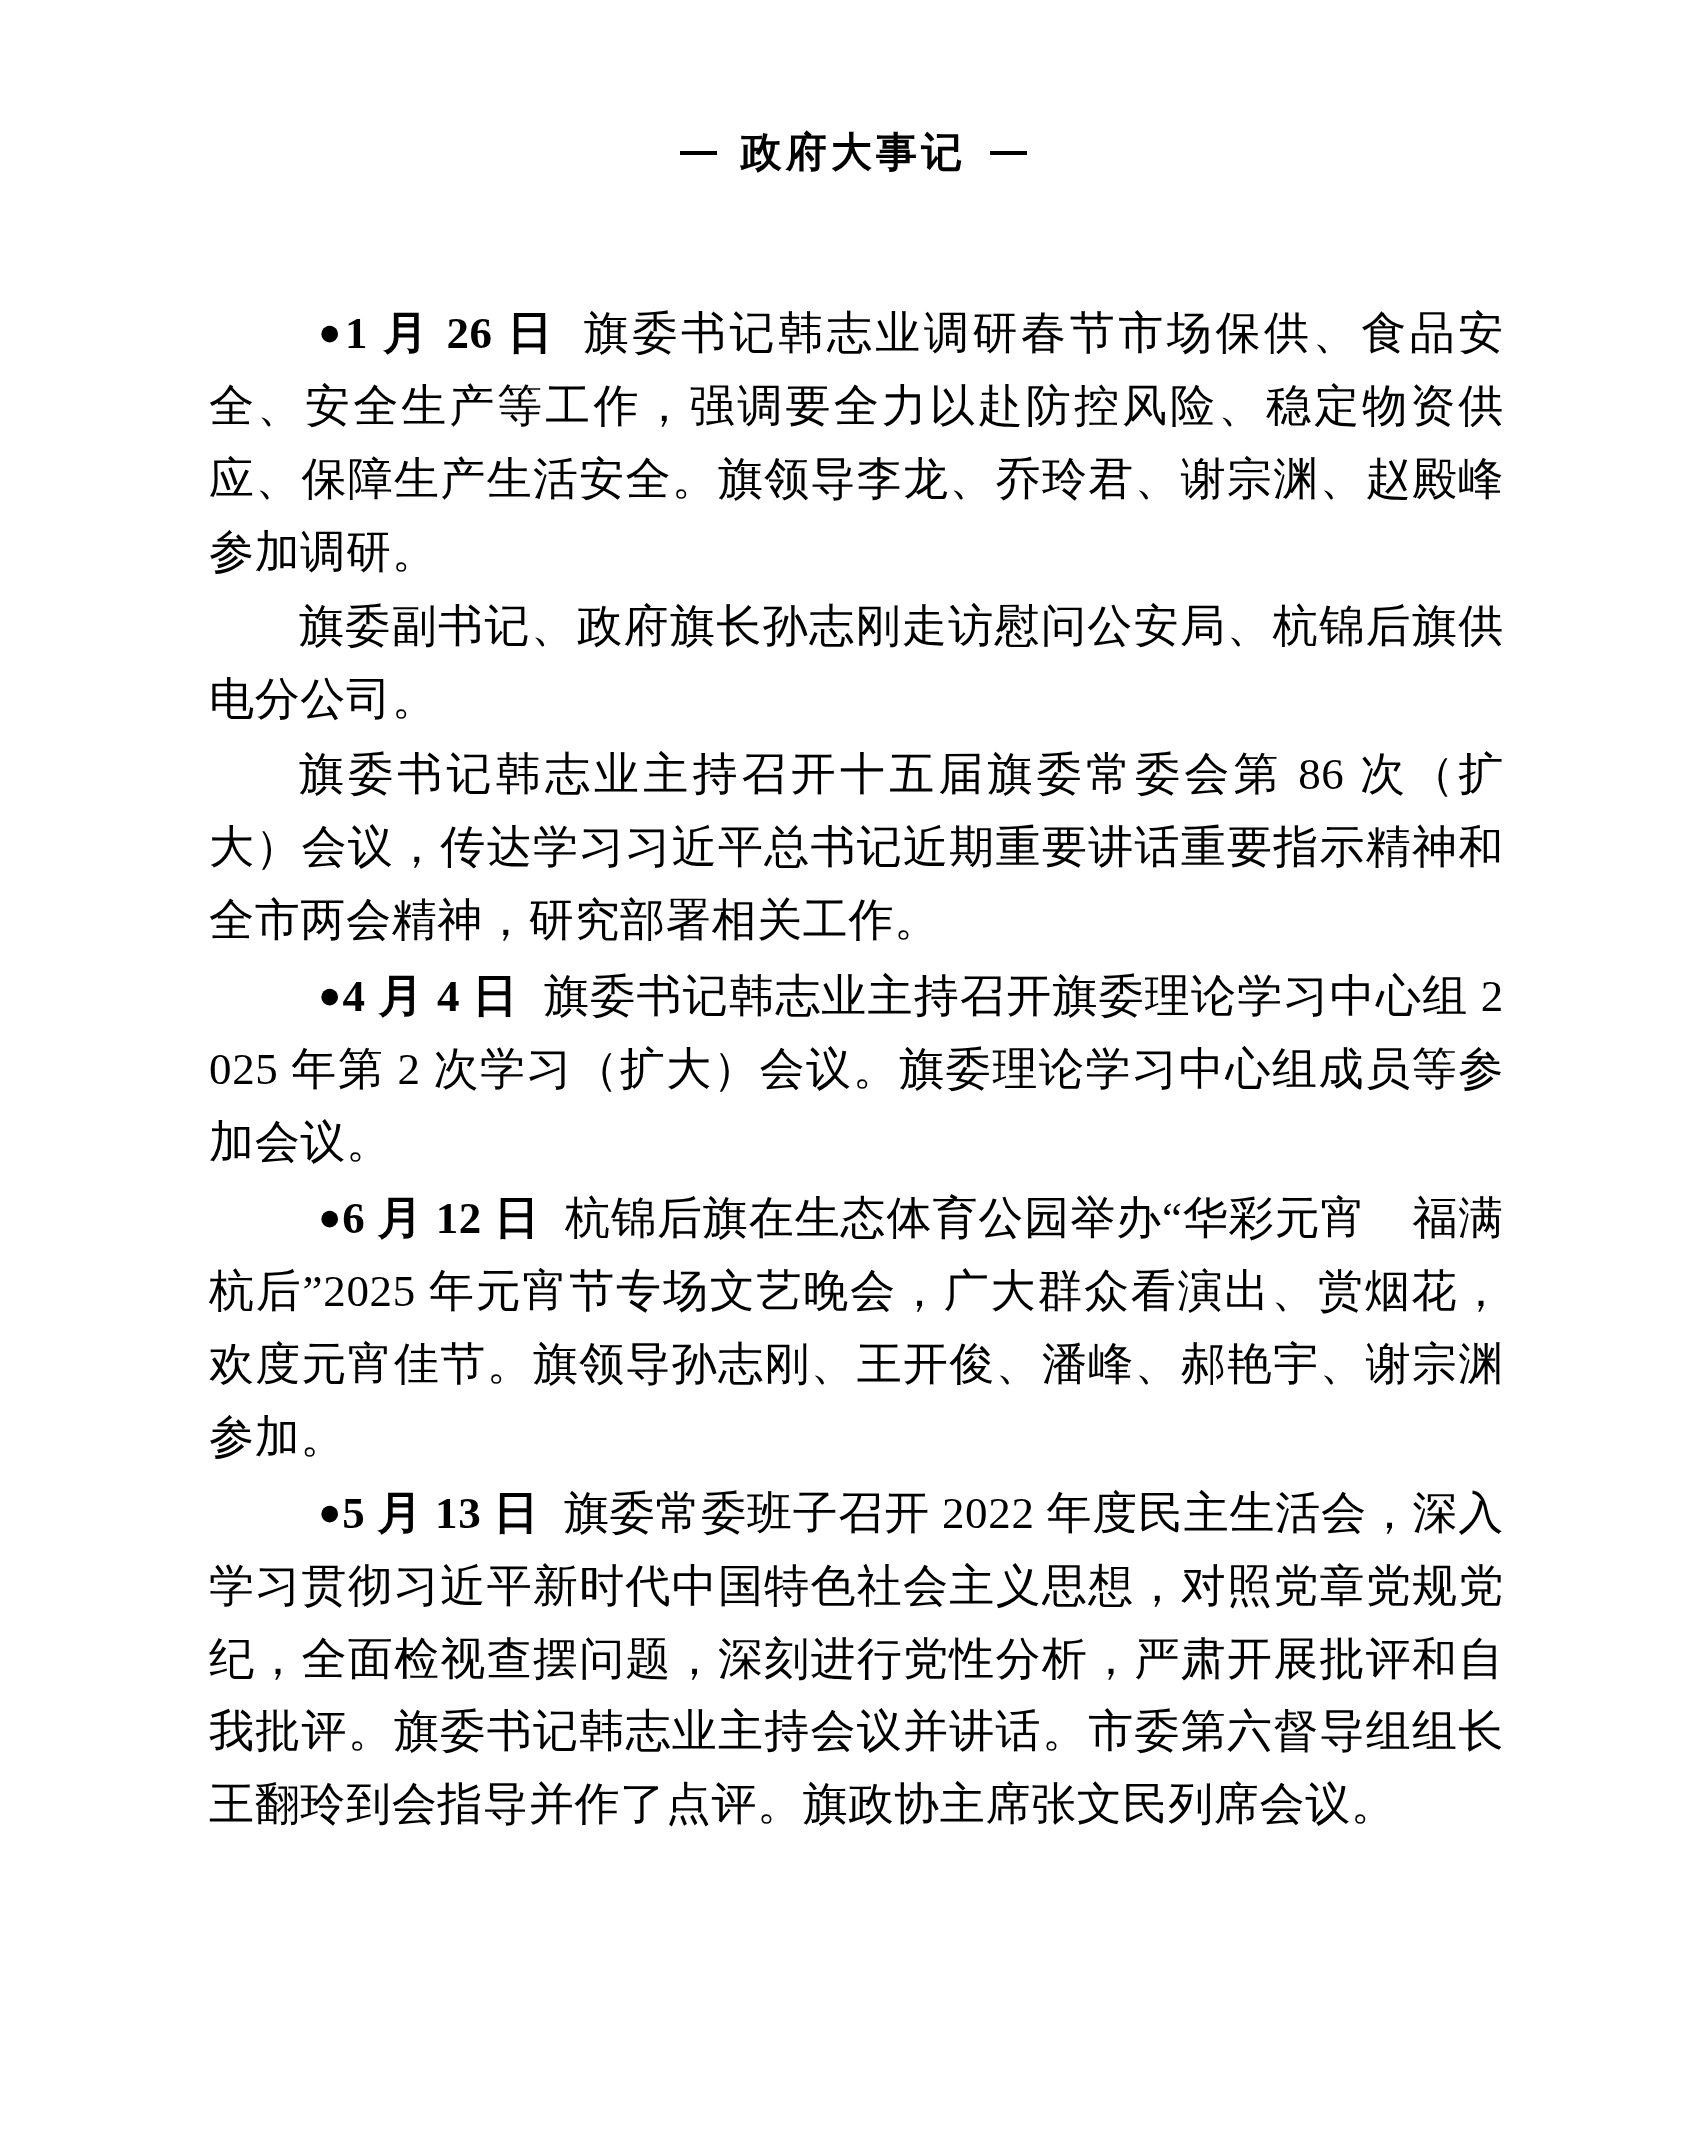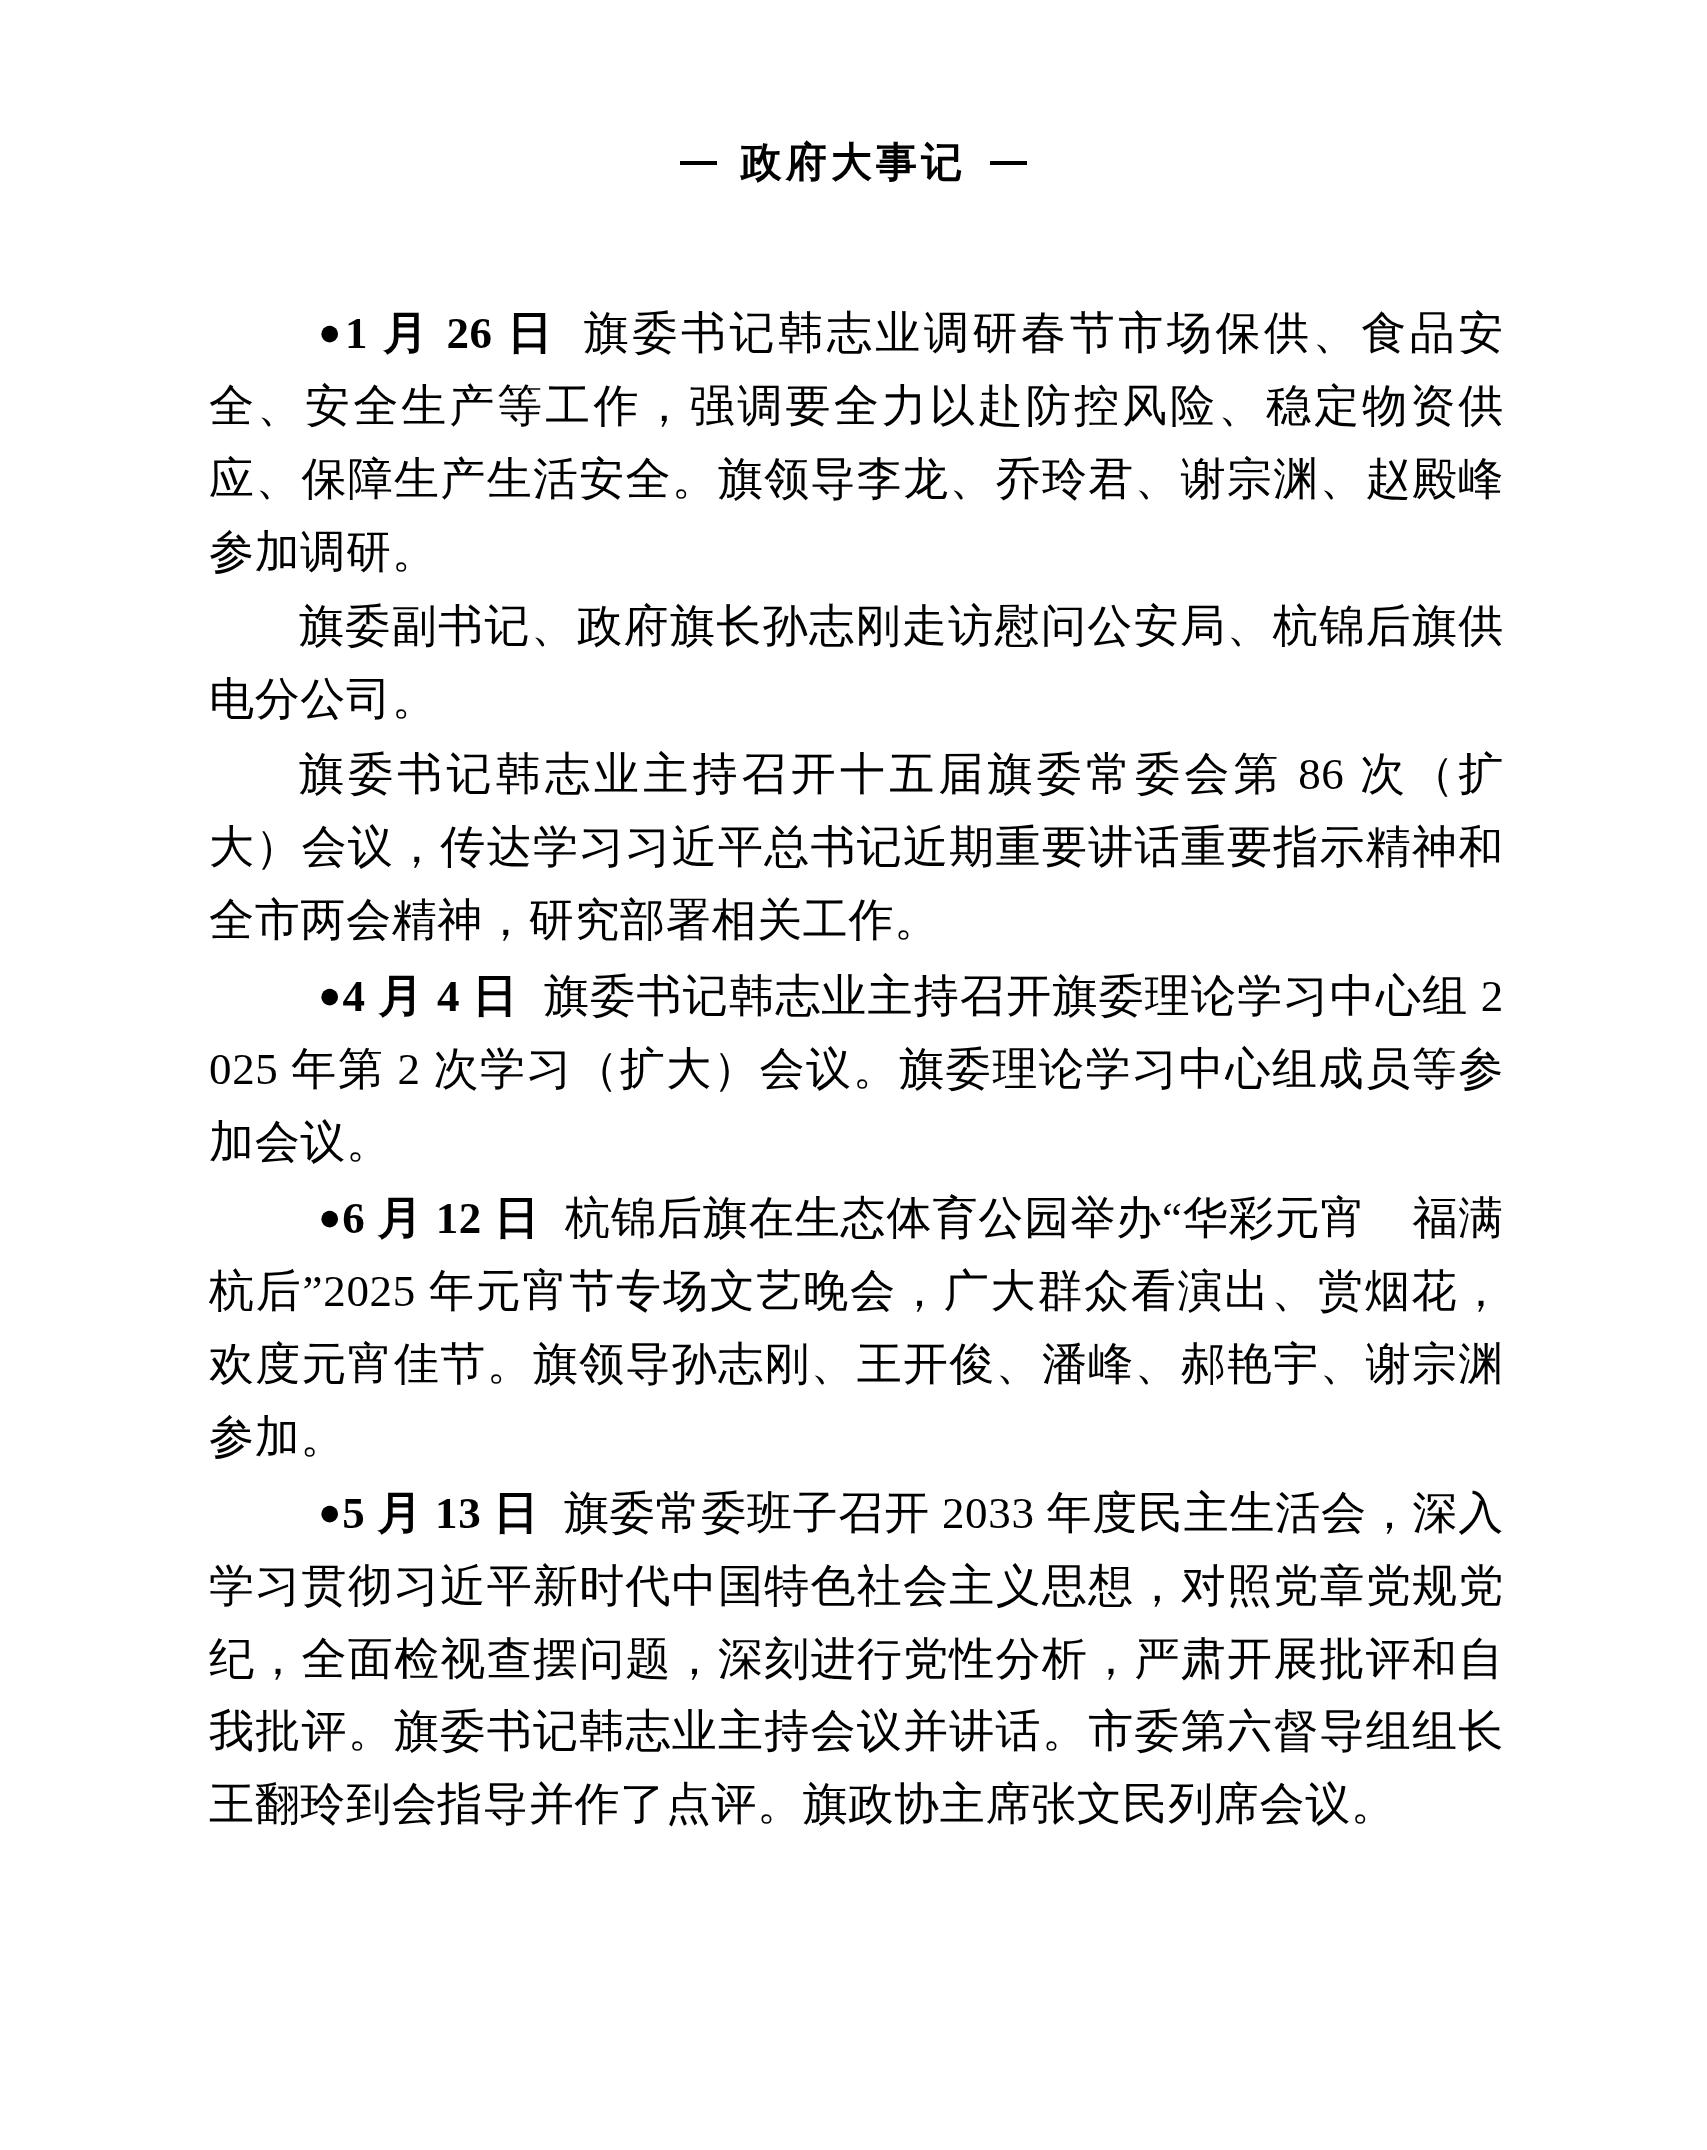--- a/index.html
+++ b/index.html
@@ -14,21 +14,21 @@
     width: 1707px;
     height: 2414px;
     background: #ffffff;
     box-sizing: border-box;
     overflow: hidden;
   }
 
   
   .page-header {
     position: absolute;
-    top: 134px;
+    top: 124px;
     left: 0;
     width: 100%;
     text-align: center;
     font-family: "Liberation Serif", "DejaVu Serif", serif;
     font-size: 41px;
     line-height: 1.2;
     color: #000000;
     letter-spacing: 0.10em;
     font-weight: 600;
     white-space: nowrap;
@@ -113,19 +113,19 @@
     <div class="entry">
       <p class="para"><span class="lead"><span class="bullet">●</span><span>4 月 4 日</span></span><span class="gap"></span><span>旗委书记韩志业主持召开旗委理论学习中心组 2025 年第 2 次学习（扩大）会议。旗委理论学习中心组成员等参加会议。</span></p>
     </div>
 
 
     <div class="entry">
       <p class="para"><span class="lead"><span class="bullet">●</span><span>6 月 12 日</span></span><span class="gap"></span><span>杭锦后旗在生态体育公园举办“华彩元宵　福满杭后”2025 年元宵节专场文艺晚会，广大群众看演出、赏烟花，欢度元宵佳节。旗领导孙志刚、王开俊、潘峰、郝艳宇、谢宗渊参加。</span></p>
     </div>
 
     <div class="entry">
-      <p class="para"><span class="lead"><span class="bullet">●</span><span>5 月 13 日</span></span><span class="gap"></span><span>旗委常委班子召开 2033 年度民主生活会，深入学习贯彻习近平新时代中国特色社会主义思想，对照党章党规党纪，全面检视查摆问题，深刻进行党性分析，严肃开展批评和自我批评。旗委书记韩志业主持会议并讲话。市委第六督导组组长王翻玲到会指导并作了点评。旗政协主席张文民列席会议。</span></p>
+      <p class="para"><span class="lead"><span class="bullet">●</span><span>5 月 13 日</span></span><span class="gap"></span><span>旗委常委班子召开 2022 年度民主生活会，深入学习贯彻习近平新时代中国特色社会主义思想，对照党章党规党纪，全面检视查摆问题，深刻进行党性分析，严肃开展批评和自我批评。旗委书记韩志业主持会议并讲话。市委第六督导组组长王翻玲到会指导并作了点评。旗政协主席张文民列席会议。</span></p>
     </div>
 
   </div>
 
 </div>
 
 
 </body></html>

